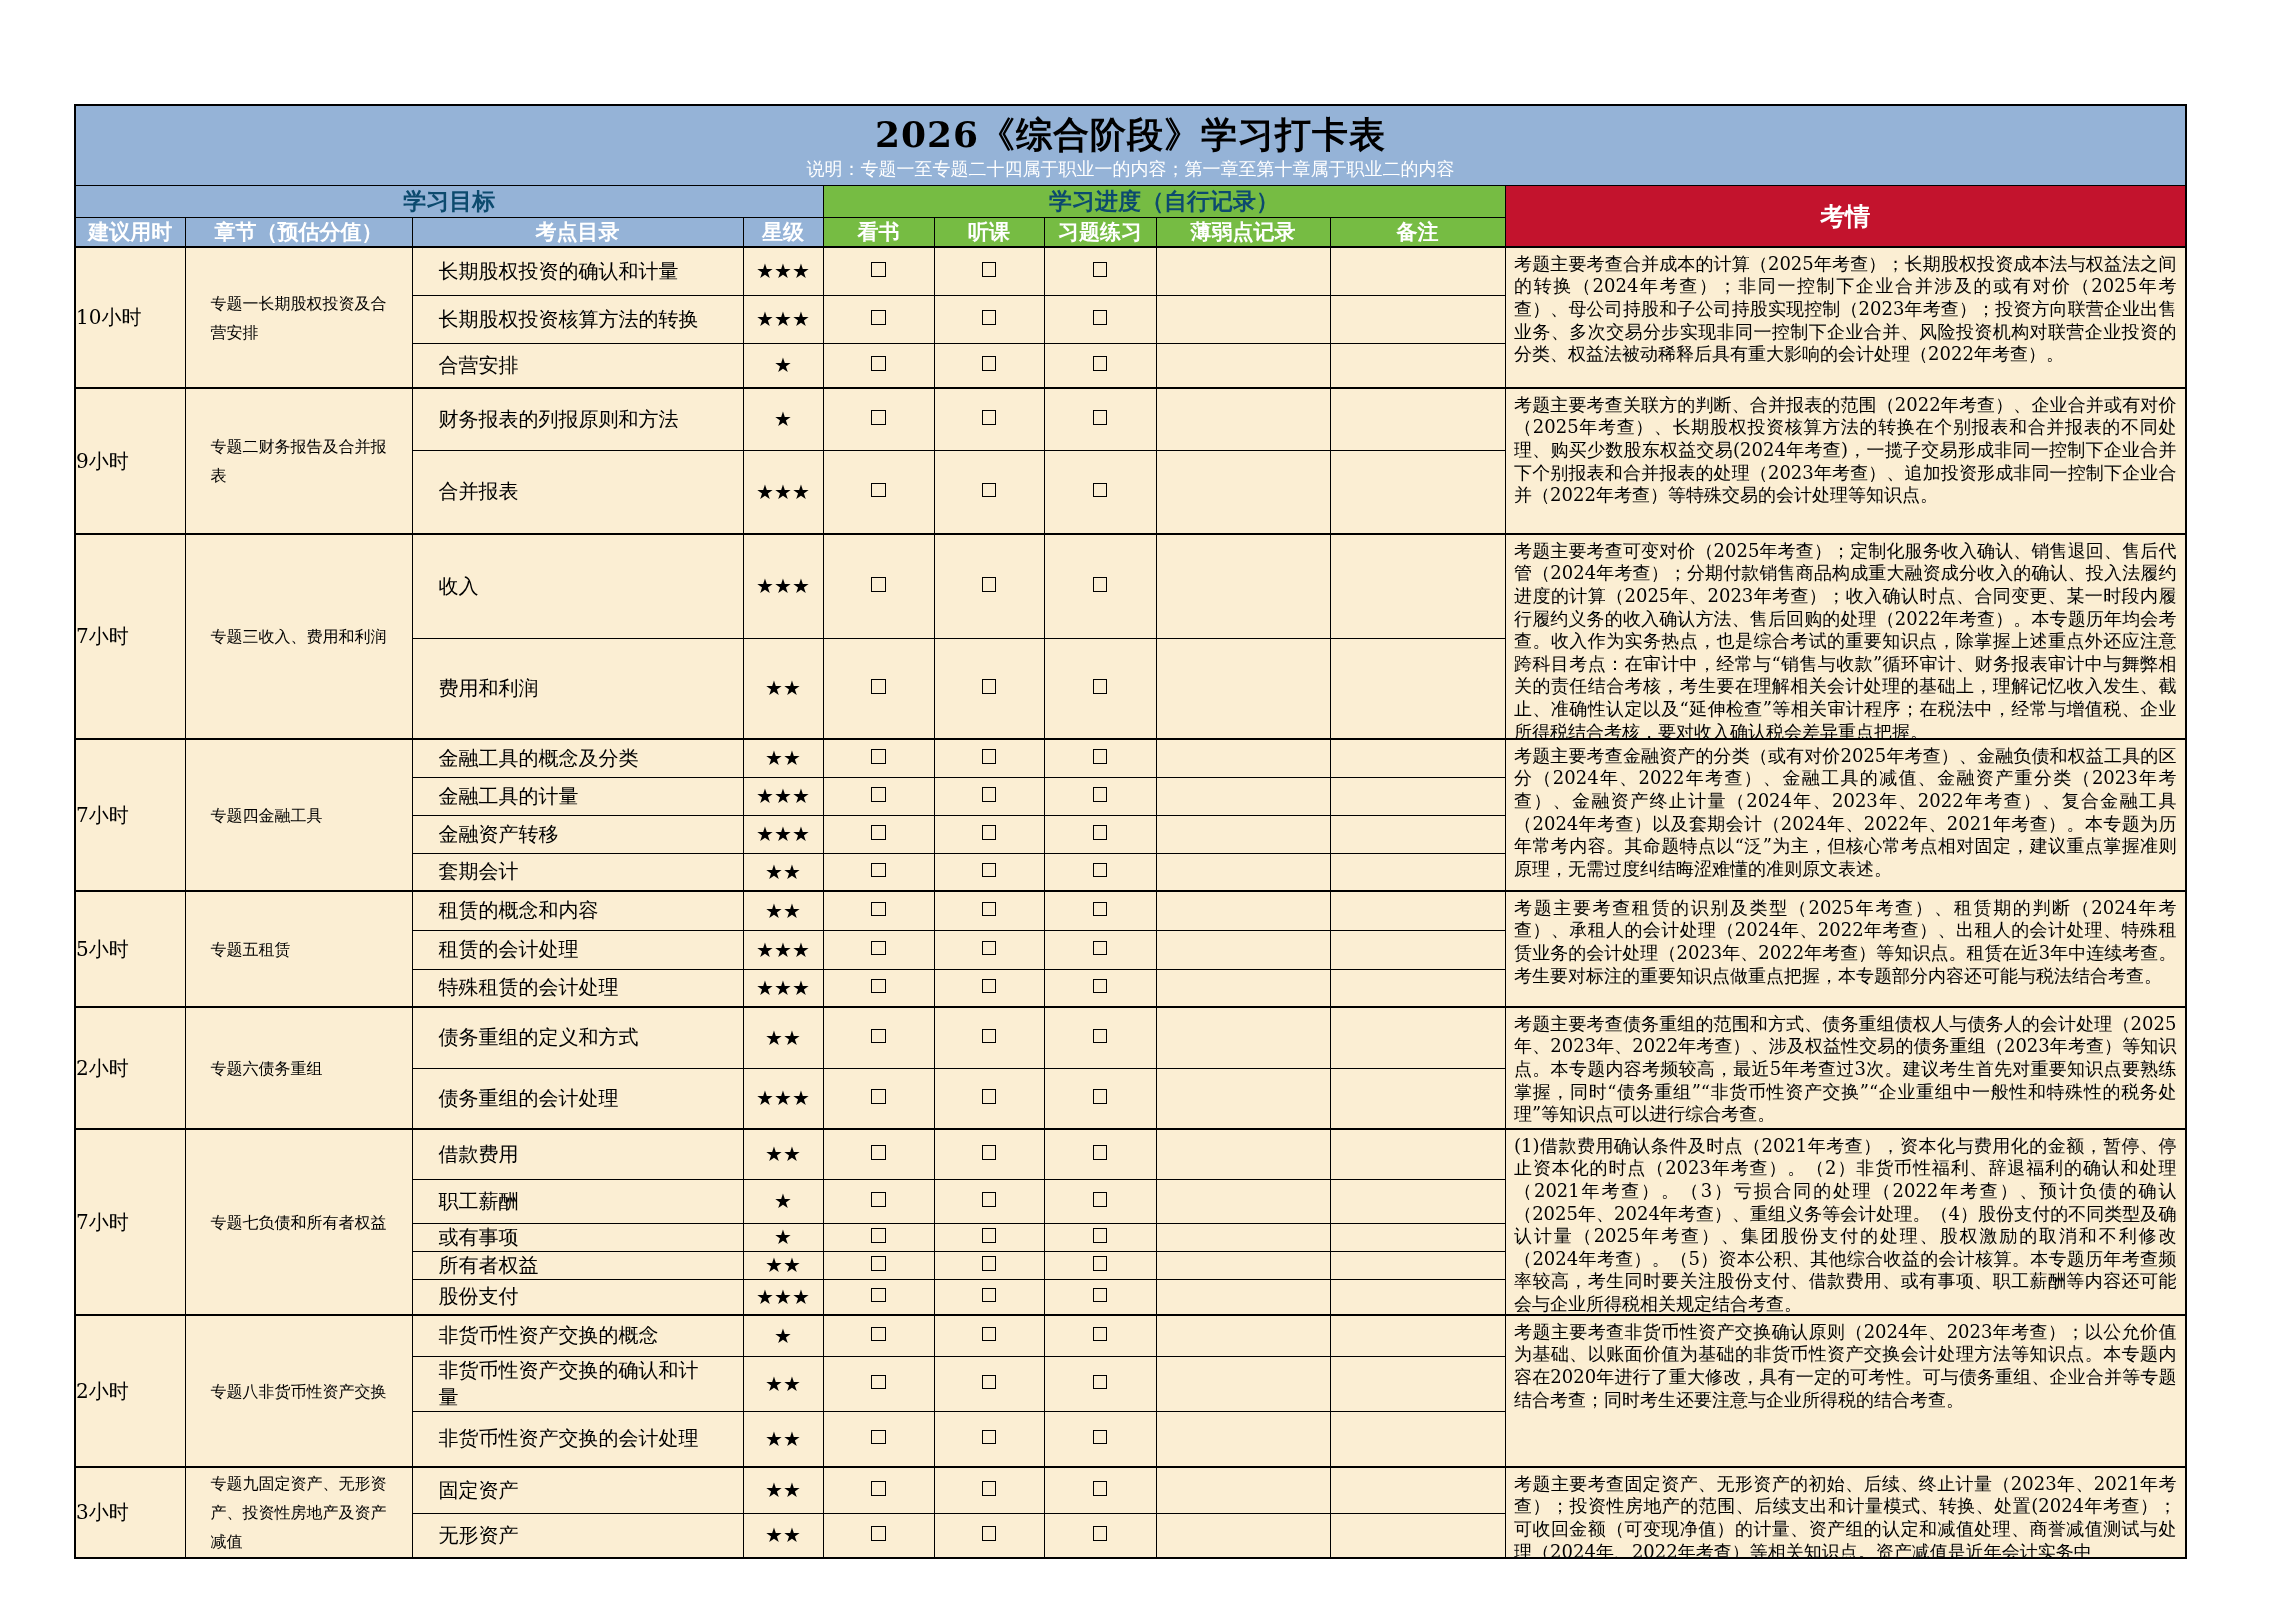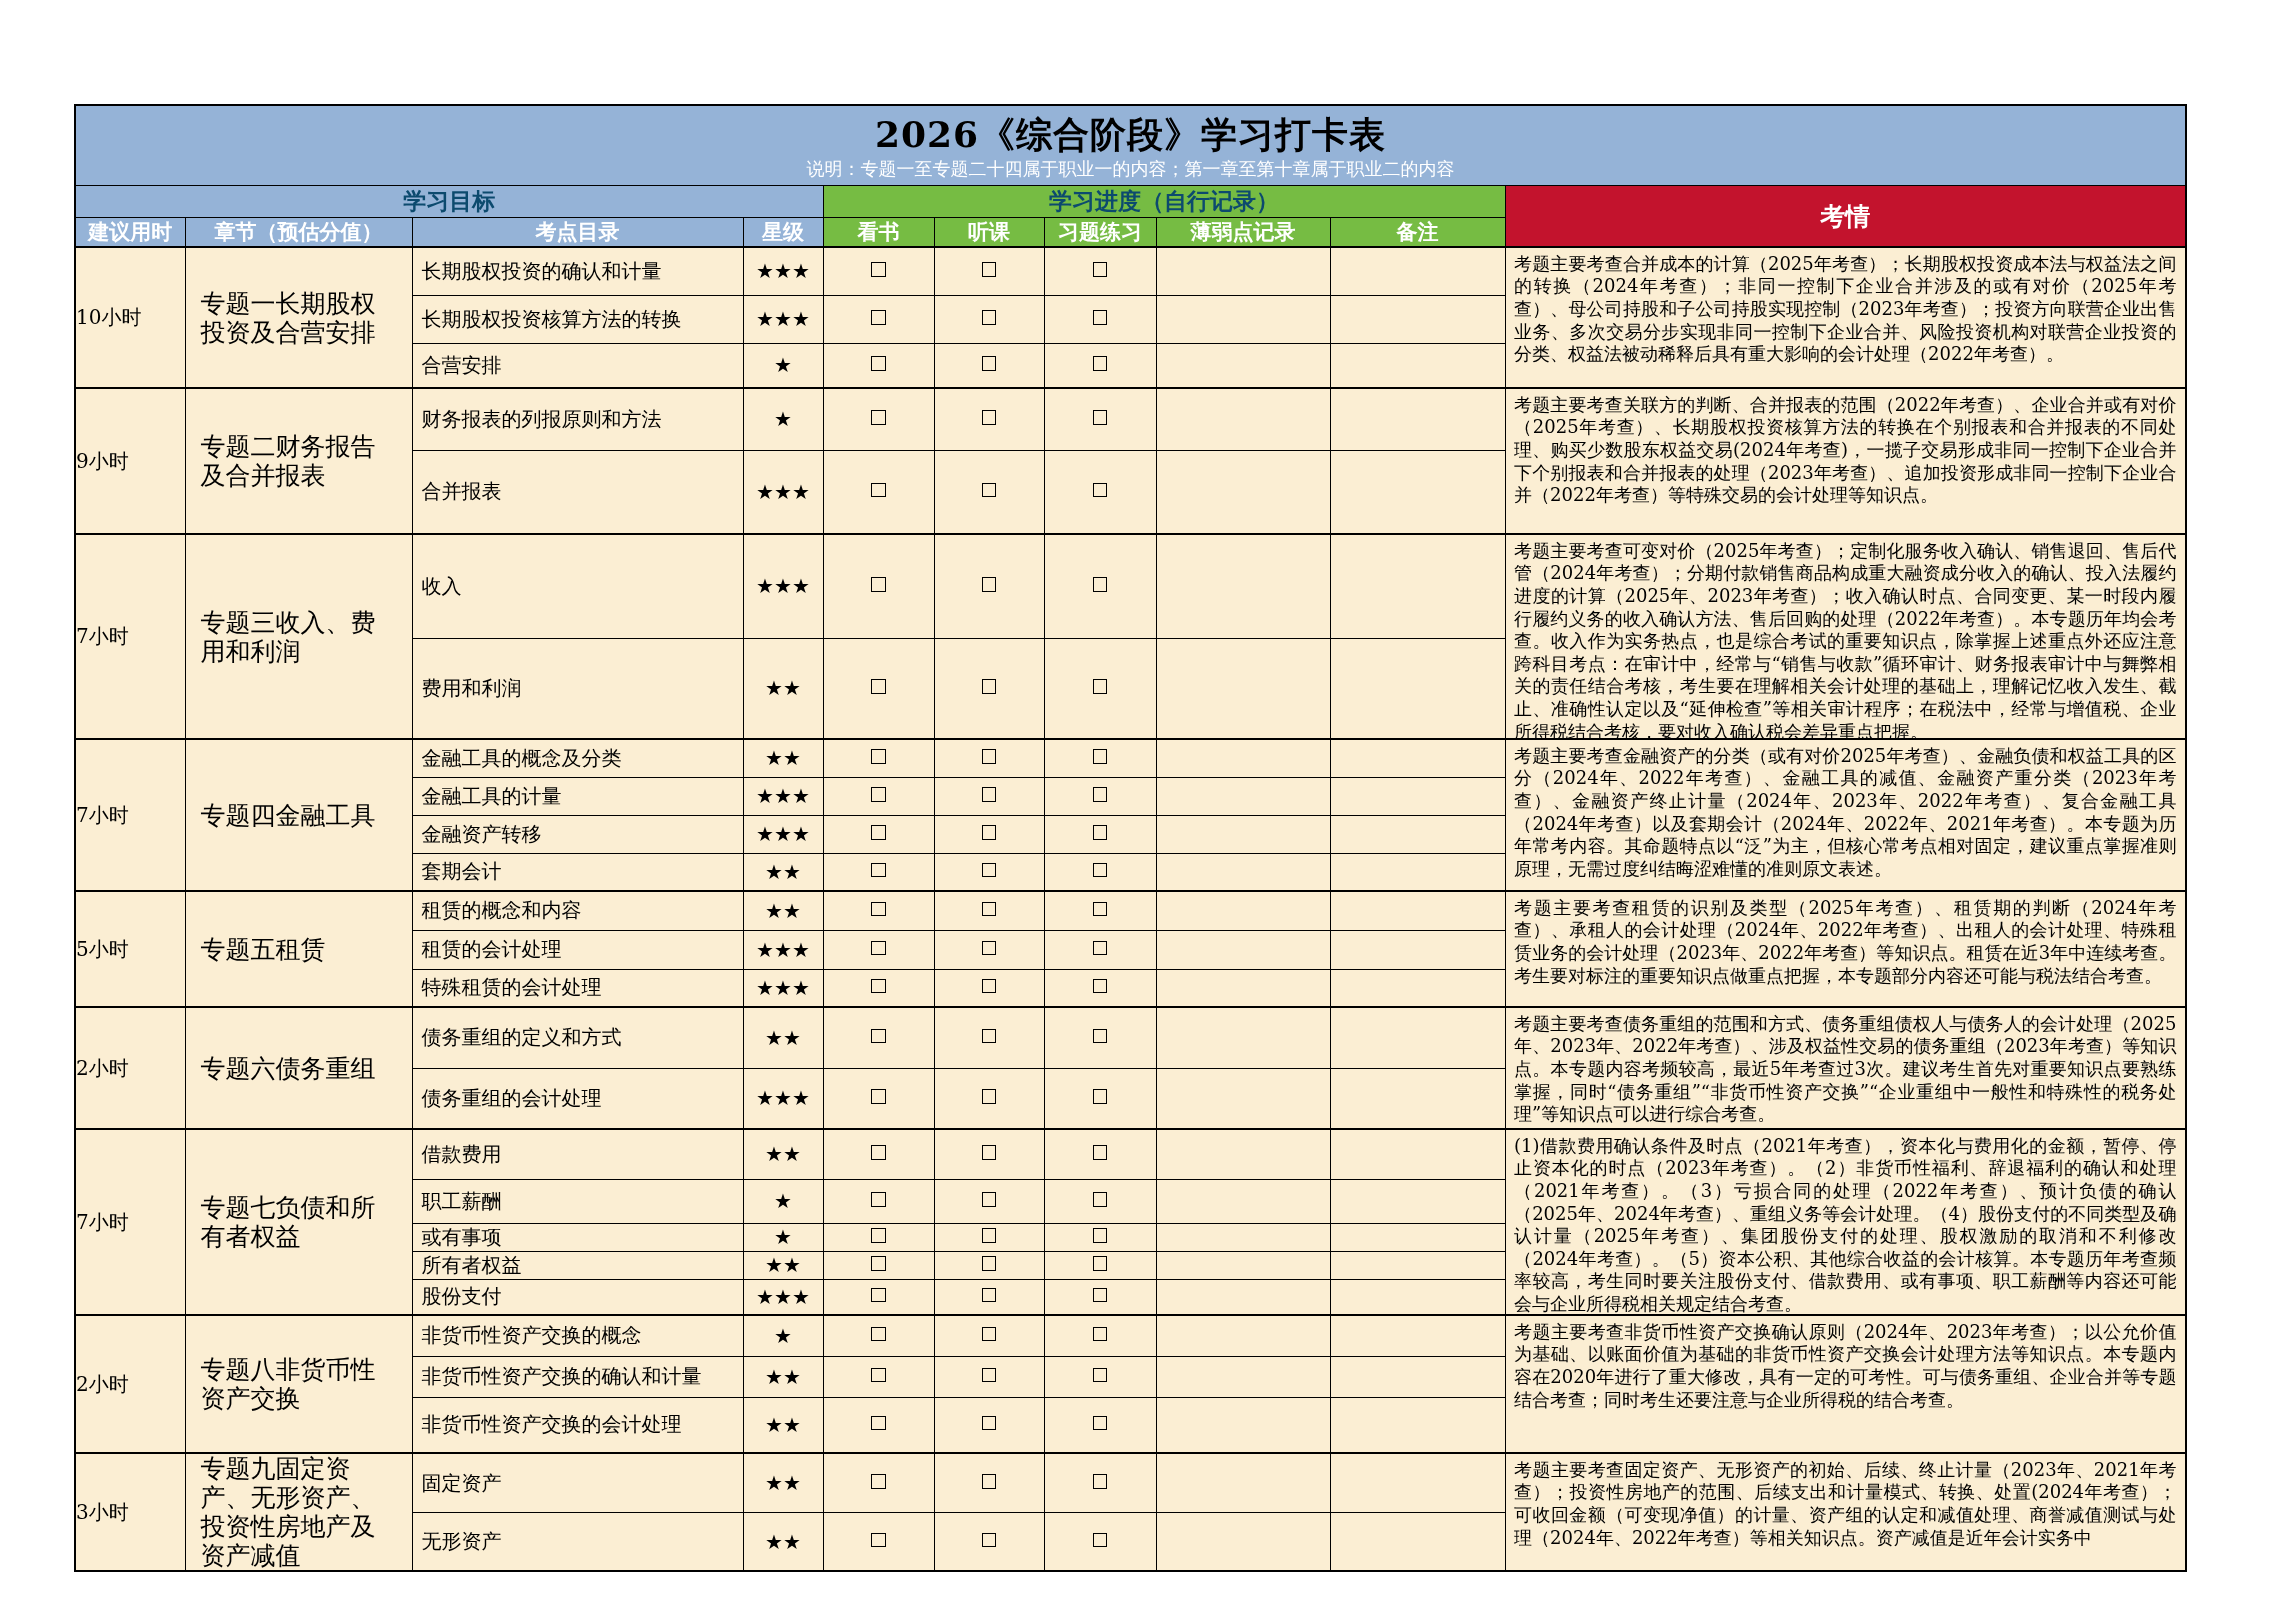--- a/index.html
+++ b/index.html
@@ -17,22 +17,22 @@
   .sub-title{color:#fff;font-size:18px;line-height:23px;}
   
   .h1 th{height:30px;font-weight:bold;color:#0c4a6e;font-size:23px;}
   .h2 th{height:26px;font-weight:bold;color:#fff;font-size:21px;}
   th.blue{background:var(--blue);}
   th.green{background:var(--green);}
   th.red{background:var(--red);font-size:25px;font-weight:bold;color:#fff;}
   
   td{background:var(--cell);}
   td.hours{text-align:left;font-size:20px;}
-  td.chapter{text-align:left;vertical-align:middle;padding:0 15px;font-size:25px;line-height:29px;}
-  td.topic{text-align:left;vertical-align:middle;padding:0 9px;font-size:20px;line-height:27px;}
+  td.chapter{text-align:left;vertical-align:middle;padding:0 25px;font-size:16px;line-height:29px;}
+  td.topic{text-align:left;vertical-align:middle;padding:0 26px;font-size:20px;line-height:27px;}
   td.stars{text-align:center;vertical-align:middle;font-family:"DejaVu Sans","Liberation Sans",sans-serif;font-size:20px;letter-spacing:0px;white-space:nowrap;}
   td.check{text-align:center;vertical-align:middle;}
   .checkbox{display:inline-block;width:12.5px;height:12.5px;border:1.9px solid #000;background:transparent;}
   td.weak,td.note{background:var(--cell);}
   td.exam{position:relative;vertical-align:top;margin-top:12px;}
   .exam-inner{position:absolute;left:0;top:0;right:0;bottom:0;overflow:hidden;padding:4.8px 8.6px 1.9px 8.6px;font-size:18px;line-height:22.6px;text-align:justify;}
 </style>
 </head>
 <body>
 

